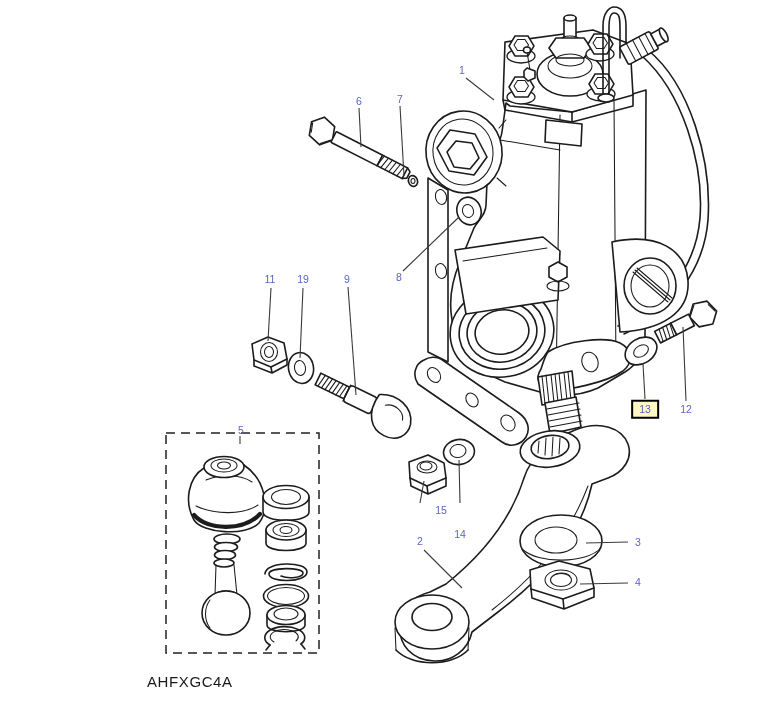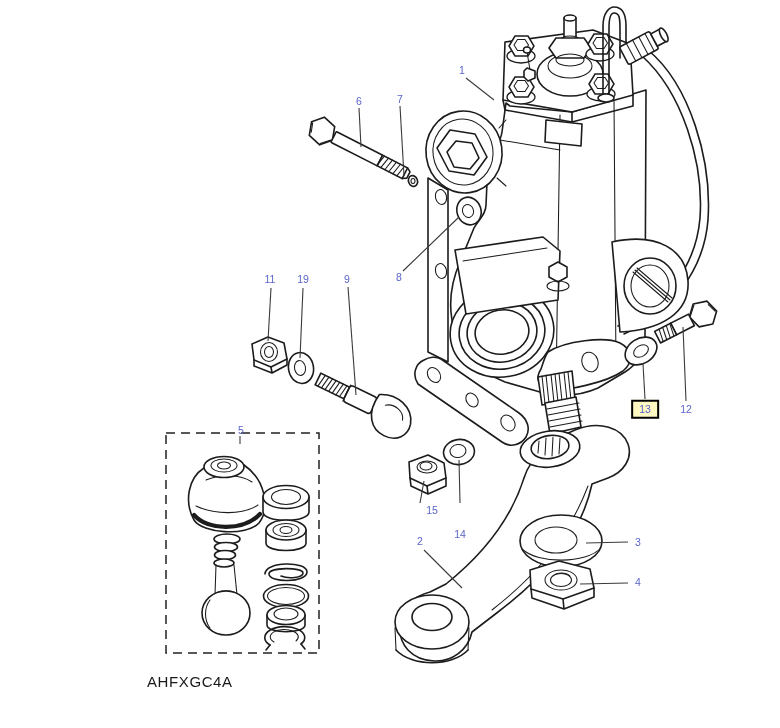--- a/index.html
+++ b/index.html
@@ -298,17 +298,17 @@
 <span class="callout" style="left: 241px; top: 430px;">5</span>
 <span class="callout" style="left: 359px; top: 101px;">6</span>
 <span class="callout" style="left: 400px; top: 99px;">7</span>
 <span class="callout" style="left: 399px; top: 277px;">8</span>
 <span class="callout" style="left: 347px; top: 279px;">9</span>
 <span class="callout" style="left: 303px; top: 279px;">19</span>
 <span class="callout" style="left: 270px; top: 279px;">11</span>
 <span class="callout" style="left: 686px; top: 409px;">12</span>
 <span class="callout boxed" style="left: 645px; top: 409px;">13</span>
 <span class="callout" style="left: 460px; top: 510px; margin-top: 24px;">14</span>
-<span class="callout" style="left: 432px; top: 510px;">15</span>
+<span class="callout" style="left: 441px; top: 510px;">15</span>
 
 <div class="figure-code">AHFXGC4A</div>
 
 </div>
 
 </body></html>

